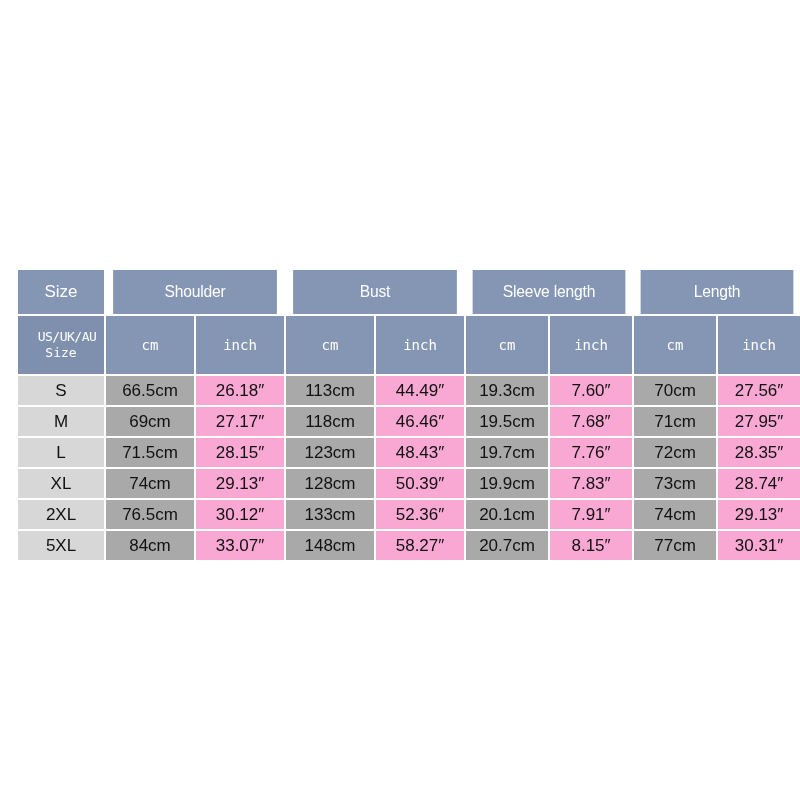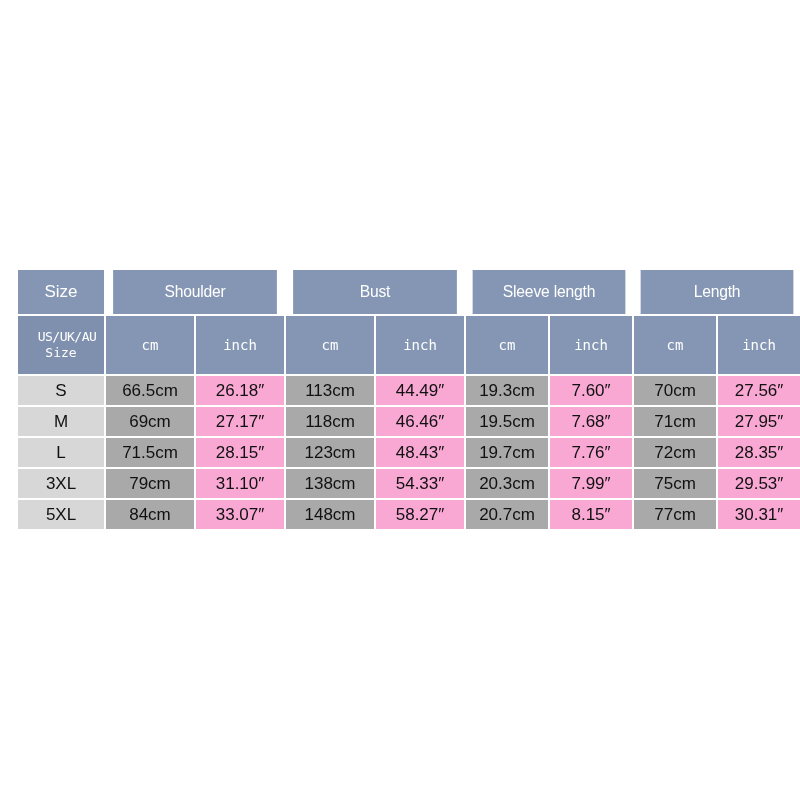--- a/index.html
+++ b/index.html
@@ -171,29 +171,40 @@
           <td class="cell-cm">71.5cm</td>
           <td class="cell-inch">28.15″</td>
           <td class="cell-cm">123cm</td>
           <td class="cell-inch">48.43″</td>
           <td class="cell-cm">19.7cm</td>
           <td class="cell-inch">7.76″</td>
           <td class="cell-cm">72cm</td>
           <td class="cell-inch">28.35″</td>
         </tr>
         <tr>
-          <td class="cell-size">3XL</td>
-          <td class="cell-cm">79cm</td>
-          <td class="cell-inch">31.10″</td>
-          <td class="cell-cm">138cm</td>
-          <td class="cell-inch">54.33″</td>
-          <td class="cell-cm">20.3cm</td>
-          <td class="cell-inch">7.99″</td>
-          <td class="cell-cm">75cm</td>
-          <td class="cell-inch">29.53″</td>
+          <td class="cell-size">XL</td>
+          <td class="cell-cm">74cm</td>
+          <td class="cell-inch">29.13″</td>
+          <td class="cell-cm">128cm</td>
+          <td class="cell-inch">50.39″</td>
+          <td class="cell-cm">19.9cm</td>
+          <td class="cell-inch">7.83″</td>
+          <td class="cell-cm">73cm</td>
+          <td class="cell-inch">28.74″</td>
+        </tr>
+        <tr>
+          <td class="cell-size">2XL</td>
+          <td class="cell-cm">76.5cm</td>
+          <td class="cell-inch">30.12″</td>
+          <td class="cell-cm">133cm</td>
+          <td class="cell-inch">52.36″</td>
+          <td class="cell-cm">20.1cm</td>
+          <td class="cell-inch">7.91″</td>
+          <td class="cell-cm">74cm</td>
+          <td class="cell-inch">29.13″</td>
         </tr>
         <tr>
           <td class="cell-size">5XL</td>
           <td class="cell-cm">84cm</td>
           <td class="cell-inch">33.07″</td>
           <td class="cell-cm">148cm</td>
           <td class="cell-inch">58.27″</td>
           <td class="cell-cm">20.7cm</td>
           <td class="cell-inch">8.15″</td>
           <td class="cell-cm">77cm</td>

